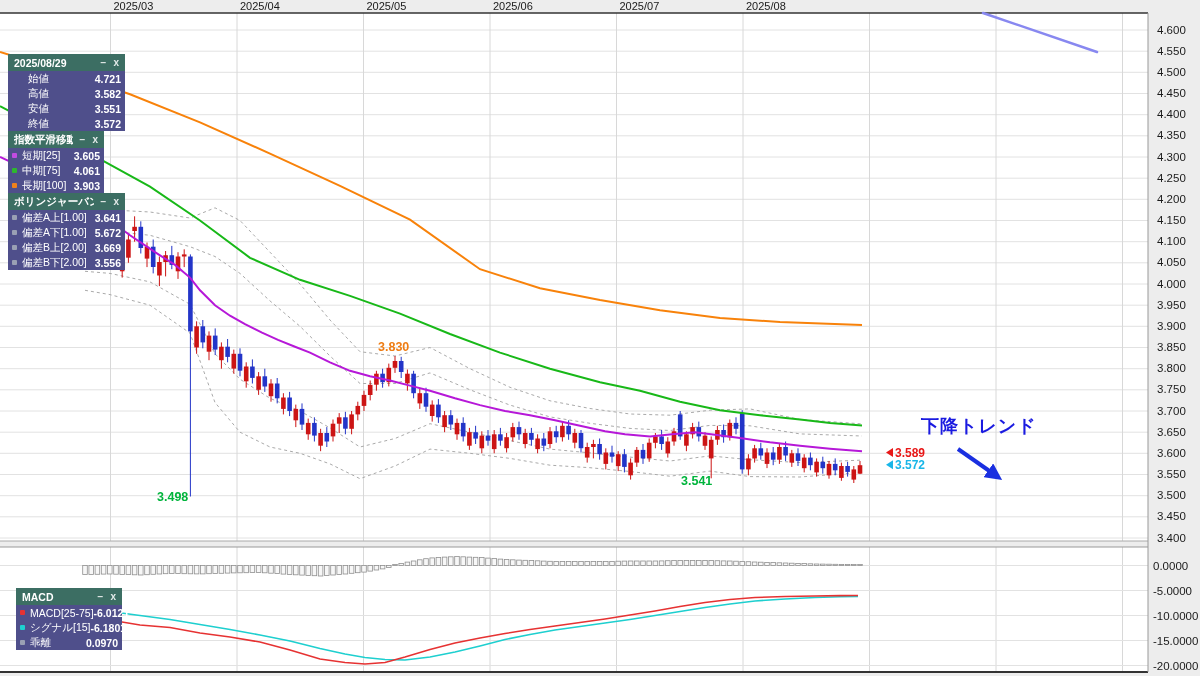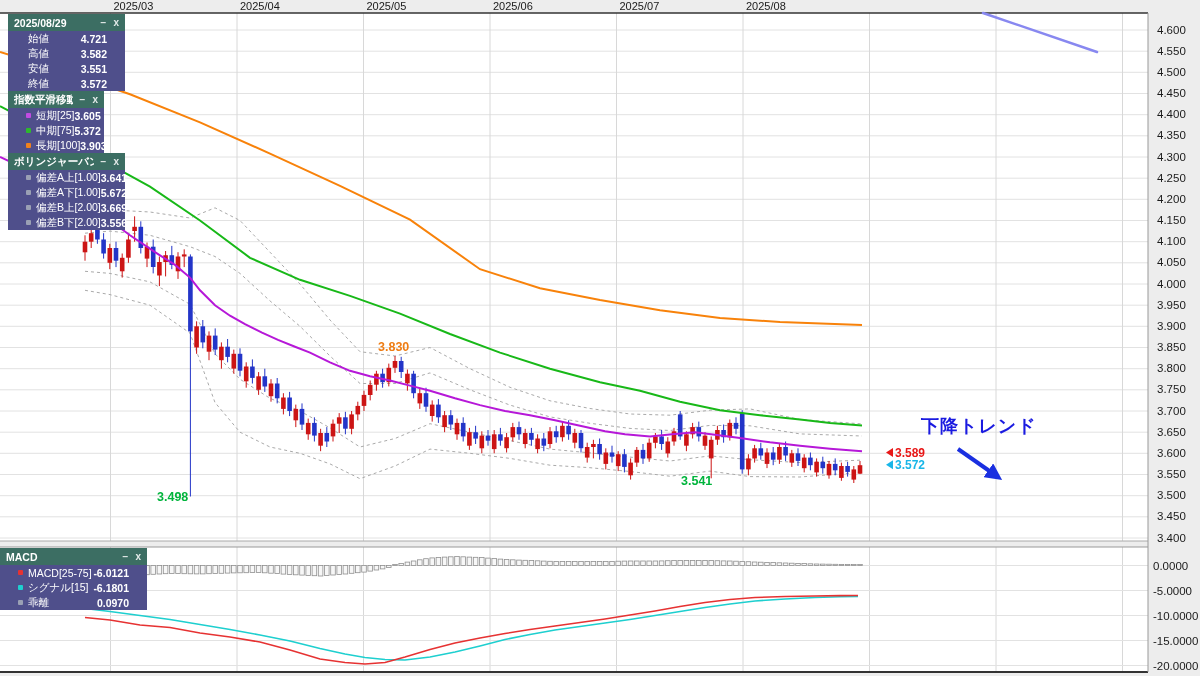--- a/index.html
+++ b/index.html
@@ -1,25 +1,25 @@
 <!DOCTYPE html>
 <html><head>
 <meta charset="utf-8">
 <style>
   html,body{margin:0;padding:0;background:#ededed;}
   .stage{position:relative;width:1200px;height:676px;overflow:hidden;
          font-family:"Liberation Sans","DejaVu Sans",sans-serif;background:#ededed;}
   svg{position:absolute;left:0;top:0;}
   svg text{font-family:"Liberation Sans","DejaVu Sans",sans-serif;}
-  .panel{position:absolute;color:#fff;font-size:10.5px;z-index:5;}
+  .panel{position:absolute;color:#fff;font-size:10.5px;z-index:5;margin-top:40px;}
   .p-header{background:#3c6e63;height:17px;display:flex;align-items:center;
             padding:0 6px;font-weight:bold;}
   .p-header .ttl{flex:1;white-space:nowrap;overflow:hidden;}
   .p-ctl{margin-left:7px;font-weight:bold;cursor:pointer;opacity:.85;font-size:10px;}
-  .p-row{background:#4f4f8b;height:15px;display:flex;align-items:center;padding:0 18px;}
+  .p-row{background:#4f4f8b;height:15px;display:flex;align-items:center;padding:0 4px;}
   .p-row .dot{width:5px;height:5px;border-radius:1px;margin-right:5px;flex:none;}
   .p-row .lbl{white-space:nowrap;}
   .p-row .val{margin-left:auto;font-weight:bold;}
   .p-row.nodot{padding-left:20px;}
   #trend-label{position:absolute;font-weight:bold;font-size:18px;letter-spacing:1px;
                z-index:4;white-space:nowrap;}
 </style>
 </head>
 <body>
 
@@ -562,21 +562,21 @@
           <span class="p-ctl">x</span>
         </div>
         <div class="p-row">
           <span class="dot" style="background: rgb(194, 75, 226);"></span>
           <span class="lbl">短期[25]</span>
           <span class="val">3.605</span>
         </div>
         <div class="p-row">
           <span class="dot" style="background: rgb(46, 184, 46);"></span>
           <span class="lbl">中期[75]</span>
-          <span class="val">5.372</span>
+          <span class="val">4.061</span>
         </div>
         <div class="p-row">
           <span class="dot" style="background: rgb(240, 129, 28);"></span>
           <span class="lbl">長期[100]</span>
           <span class="val">3.903</span>
         </div>
       </div>
       <div class="panel" style="left: 8px; top: 153px; width: 117px;">
         <div class="p-header">
           <span class="ttl">ボリンジャーバンド</span>
@@ -597,21 +597,21 @@
           <span class="dot" style="background: rgb(154, 160, 180);"></span>
           <span class="lbl">偏差B上[2.00]</span>
           <span class="val">3.669</span>
         </div>
         <div class="p-row">
           <span class="dot" style="background: rgb(154, 160, 180);"></span>
           <span class="lbl">偏差B下[2.00]</span>
           <span class="val">3.556</span>
         </div>
       </div>
-      <div class="panel" style="left: 0; top: 548px; width: 147px;">
+      <div class="panel" style="left: 16px; top: 548px; width: 106px;">
         <div class="p-header">
           <span class="ttl">MACD</span>
           <span class="p-ctl">−</span>
           <span class="p-ctl">x</span>
         </div>
         <div class="p-row">
           <span class="dot" style="background: rgb(230, 50, 50);"></span>
           <span class="lbl">MACD[25-75]</span>
           <span class="val">-6.0121</span>
         </div>

